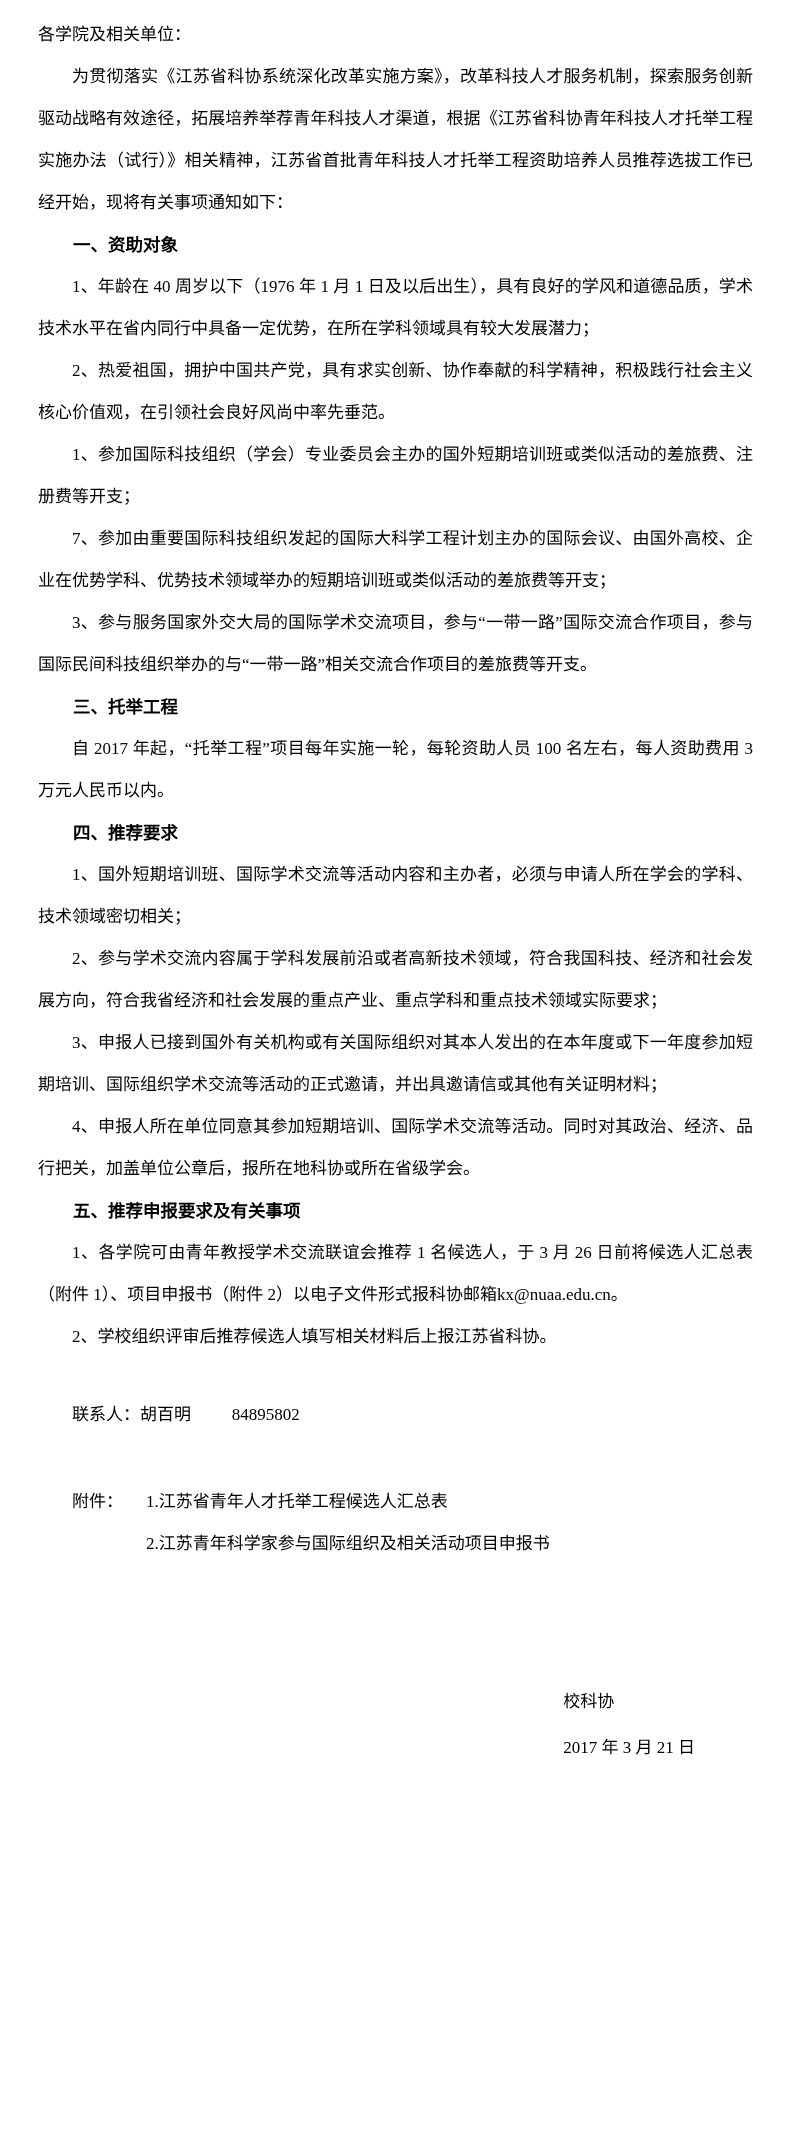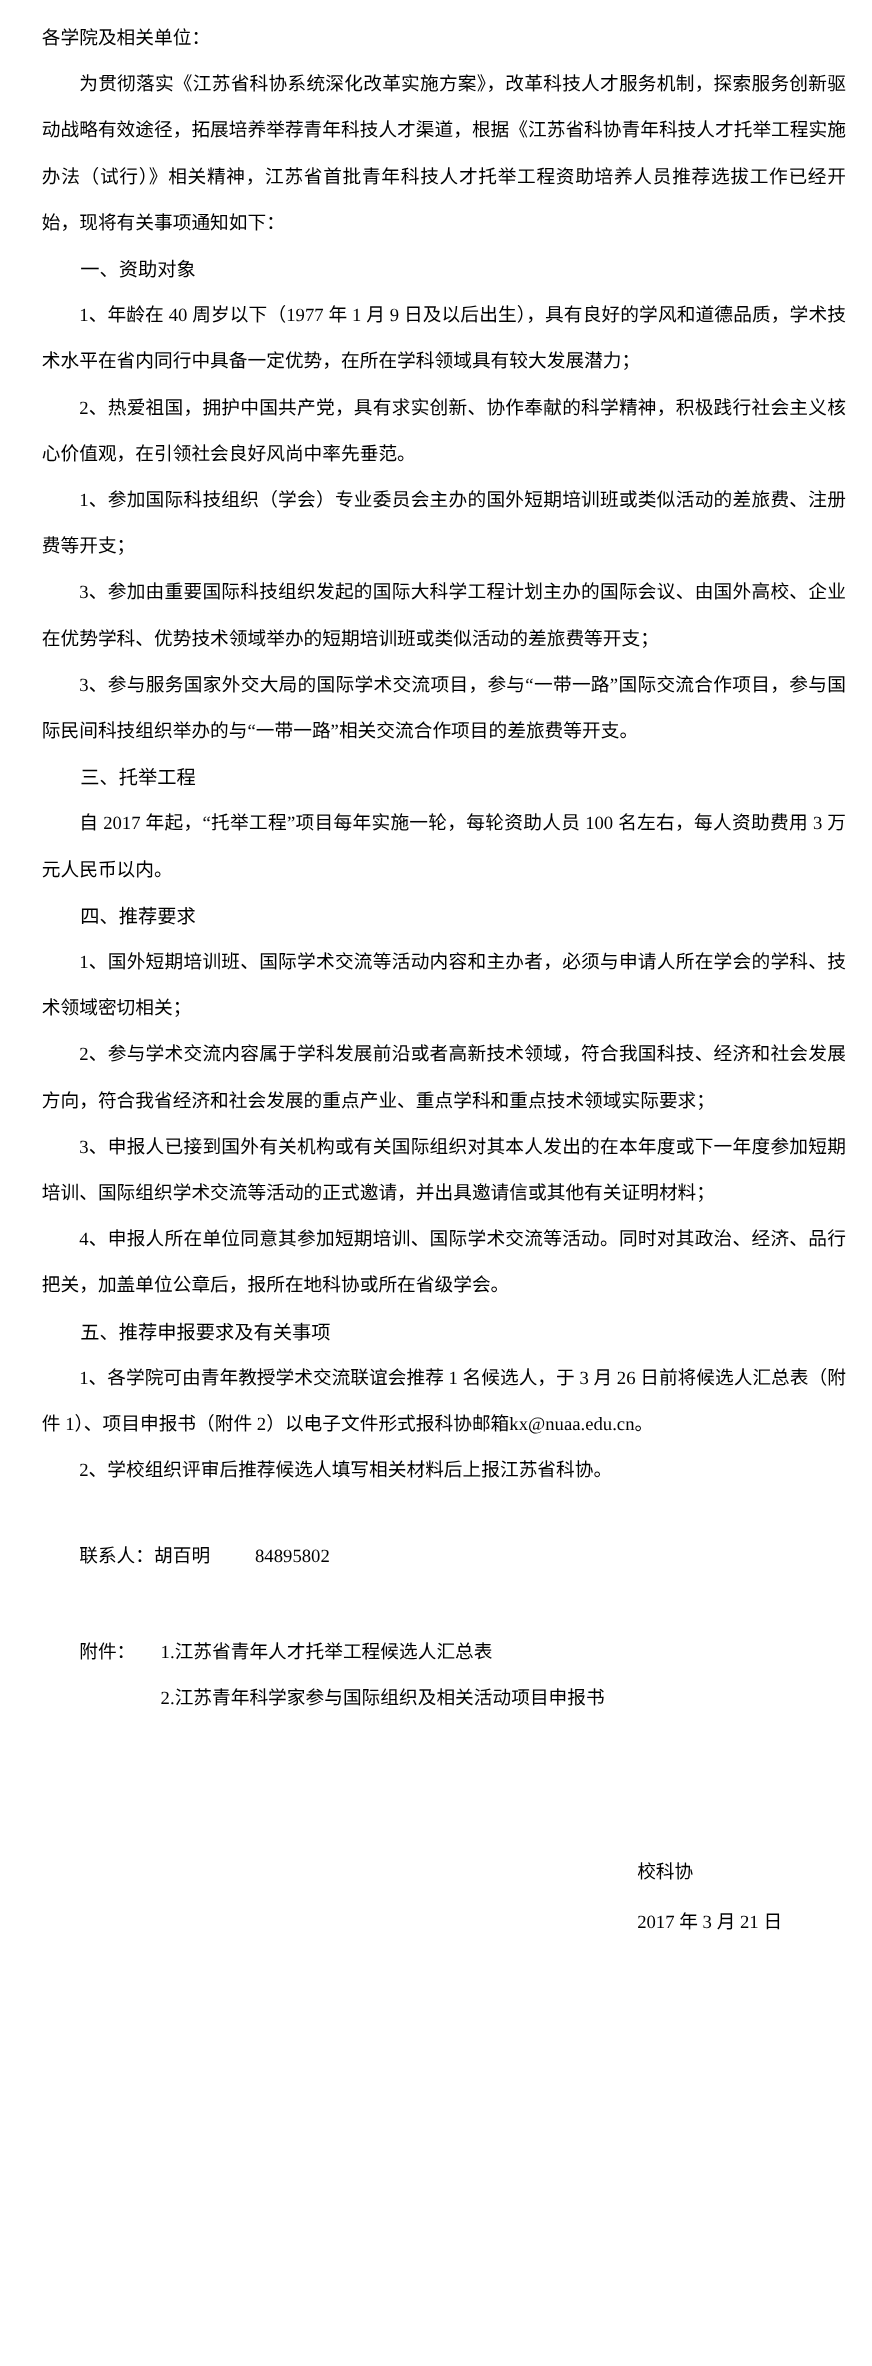--- a/index.html
+++ b/index.html
@@ -1,36 +1,36 @@
 <!DOCTYPE html>
 <html lang="zh-CN"><head>
 <meta charset="utf-8">
 <style>
   html, body { margin: 0; padding: 0; background: #ffffff; }
   .page {
     width: 793px;
     min-height: 2151px;
     box-sizing: border-box;
-    padding: 14px 24px 24px 38px;
+    padding: 14px 40px 24px 38px;
     background: #ffffff;
     color: #000000;
     font-family: "Liberation Serif", "DejaVu Serif", serif;
     font-size: 17px;
   }
   .line {
     margin: 0;
     line-height: 42px;
     text-align: justify;
   }
   .indent { text-indent: 2em; }
   .sec-heading {
     margin: 0;
     line-height: 42px;
     font-size: 17.5px;
-    font-weight: 400;
+    font-weight: 700;
     font-family: "Liberation Sans", "DejaVu Sans", sans-serif;
     text-indent: 2em;
   }
   .contact-line { margin-top: 36px; }
   .contact-line .phone { margin-left: 2.4em; }
   .attachments {
     margin-top: 45px;
     display: flex;
     align-items: flex-start;
     padding-left: 2em;
@@ -51,25 +51,25 @@
 </head>
 <body>
 
 <div class="page">
 
   <p class="line">各学院及相关单位：</p>
 
   <p class="line indent">为贯彻落实《江苏省科协系统深化改革实施方案》，改革科技人才服务机制，探索服务创新驱动战略有效途径，拓展培养举荐青年科技人才渠道，根据《江苏省科协青年科技人才托举工程实施办法（试行）》相关精神，江苏省首批青年科技人才托举工程资助培养人员推荐选拔工作已经开始，现将有关事项通知如下：</p>
 
   <h2 class="sec-heading">一、资助对象</h2>
-  <p class="line indent">1、年龄在 40 周岁以下（1977 年 1 月 9 日及以后出生），具有良好的学风和道德品质，学术技术水平在省内同行中具备一定优势，在所在学科领域具有较大发展潜力；</p>
+  <p class="line indent">1、年龄在 40 周岁以下（1976 年 1 月 1 日及以后出生），具有良好的学风和道德品质，学术技术水平在省内同行中具备一定优势，在所在学科领域具有较大发展潜力；</p>
   <p class="line indent">2、热爱祖国，拥护中国共产党，具有求实创新、协作奉献的科学精神，积极践行社会主义核心价值观，在引领社会良好风尚中率先垂范。</p>
 
   <p class="line indent">1、参加国际科技组织（学会）专业委员会主办的国外短期培训班或类似活动的差旅费、注册费等开支；</p>
-  <p class="line indent">3、参加由重要国际科技组织发起的国际大科学工程计划主办的国际会议、由国外高校、企业在优势学科、优势技术领域举办的短期培训班或类似活动的差旅费等开支；</p>
+  <p class="line indent">7、参加由重要国际科技组织发起的国际大科学工程计划主办的国际会议、由国外高校、企业在优势学科、优势技术领域举办的短期培训班或类似活动的差旅费等开支；</p>
   <p class="line indent">3、参与服务国家外交大局的国际学术交流项目，参与“一带一路”国际交流合作项目，参与国际民间科技组织举办的与“一带一路”相关交流合作项目的差旅费等开支。</p>
 
   <h2 class="sec-heading">三、托举工程</h2>
   <p class="line indent">自 2017 年起，“托举工程”项目每年实施一轮，每轮资助人员 100 名左右，每人资助费用 3 万元人民币以内。</p>
 
   <h2 class="sec-heading">四、推荐要求</h2>
   <p class="line indent">1、国外短期培训班、国际学术交流等活动内容和主办者，必须与申请人所在学会的学科、技术领域密切相关；</p>
   <p class="line indent">2、参与学术交流内容属于学科发展前沿或者高新技术领域，符合我国科技、经济和社会发展方向，符合我省经济和社会发展的重点产业、重点学科和重点技术领域实际要求；</p>
   <p class="line indent">3、申报人已接到国外有关机构或有关国际组织对其本人发出的在本年度或下一年度参加短期培训、国际组织学术交流等活动的正式邀请，并出具邀请信或其他有关证明材料；</p>
   <p class="line indent">4、申报人所在单位同意其参加短期培训、国际学术交流等活动。同时对其政治、经济、品行把关，加盖单位公章后，报所在地科协或所在省级学会。</p>

